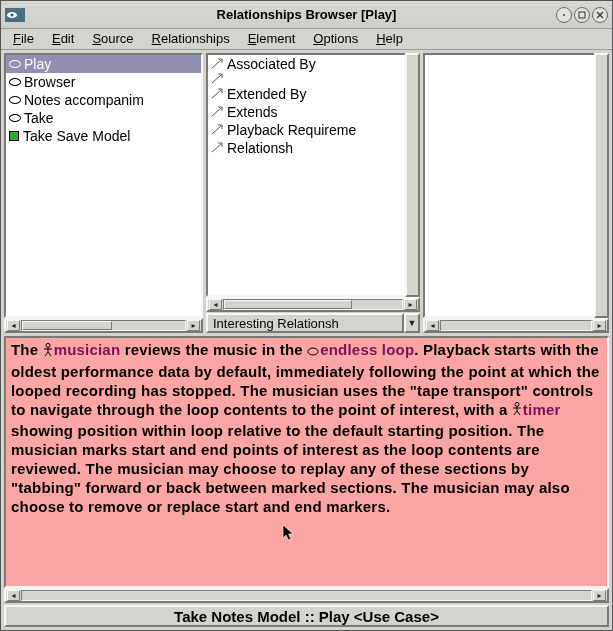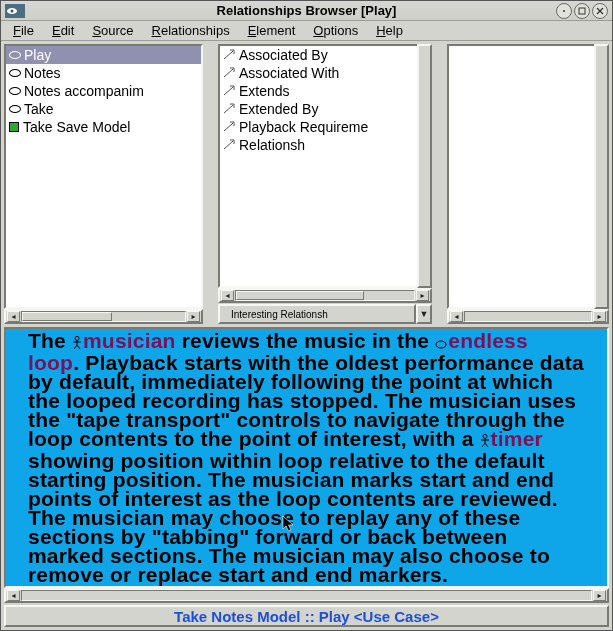--- a/index.html
+++ b/index.html
@@ -78,21 +78,21 @@
   }
 
   
   .top-panes {
     display: flex;
     height: 280px;
   }
 
   .pane {
     display: flex; flex-direction: column;
-    margin-right: 15px;
+    margin-right: 3px;
   }
   .pane:last-child { margin-right: 0; }
 
   .pane-body {
     flex: 1;
     border: 2px solid;
     border-color: #7a7a74 #f6f6f2 #f6f6f2 #7a7a74;
     background: #fff;
     overflow: hidden;
     font-size: 14px;
@@ -157,64 +157,64 @@
   
   .mid-lower {
     display:flex; align-items:stretch; height:20px; margin-top:1px;
   }
   .dropdown {
     flex:1;
     border: 2px solid;
     border-color: #f6f6f2 #7a7a74 #7a7a74 #f6f6f2;
     background:#d4d4cf;
     display:flex; align-items:center;
-    padding: 0 11px;
-    font-size: 10px;
+    padding: 0 5px;
+    font-size: 13px;
     white-space: nowrap; overflow:hidden;
     cursor:pointer;
   }
   .dropdown-btn {
     width:16px; height:20px;
     border: 2px solid;
     border-color: #f6f6f2 #7a7a74 #7a7a74 #f6f6f2;
     background:#d4d4cf;
     display:flex; align-items:center; justify-content:center;
     font-size:9px; color:#222;
   }
 
   
   .desc-wrap { flex:1; display:flex; flex-direction:column; margin-top:3px; }
   .desc-body {
     flex:1;
     border: 2px solid;
     border-color: #7a7a74 #f6f6f2 #f6f6f2 #7a7a74;
-    background:#0ea5e9;
-    padding: 2px 22px;
-    font-size: 21px;
+    background:#fca5a5;
+    padding: 2px 5px;
+    font-size: 15px;
     font-weight: bold;
     line-height: 19px;
     letter-spacing: 0.2px;
     color:#000;
   }
   .hyper { color:#7a115a; }
   .inline-glyph { display:inline-block; vertical-align:middle; margin:0 1px 2px 0;}
 
   
   .statusbar {
     height: 22px;
     border: 2px solid;
     border-color: #f6f6f2 #7a7a74 #7a7a74 #f6f6f2;
     background:#d4d4cf;
     display:flex; align-items:center; justify-content:center;
     margin-top:2px;
   }
   .statusbar span {
     font-size: 15px;
     font-weight: bold;
-    color: #1d4ed8;
+    color: #000000;
   }
 
   .pane-with-v { display:flex; flex:1; }
   .pane-with-v .pane-body { flex:1; }
 
   .cursor-arrow { position:absolute; pointer-events:none; }
 </style>
 </head>
 <body>
 
@@ -264,21 +264,21 @@
     <div class="top-panes">
 
       <div class="pane" style="width:199px">
         <div class="pane-body" id="left-list">
             <div class="list-item selected">
               <span class="oval"></span>
               <span>Play</span>
             </div>
             <div class="list-item">
               <span class="oval"></span>
-              <span>Notes</span>
+              <span>Browser</span>
             </div>
             <div class="list-item">
               <span class="oval"></span>
               <span>Notes accompanim</span>
             </div>
             <div class="list-item">
               <span class="oval"></span>
               <span>Take</span>
             </div>
             <div class="list-item">
@@ -307,39 +307,38 @@
                 </span>
                 <span>Associated By</span>
               </div>
               <div class="list-item">
                 <span class="arrow-icon" style="margin-right:3px">
                   <svg width="13" height="12" viewBox="0 0 13 12">
                     <line x1="1" y1="10" x2="10" y2="2" stroke="#555" stroke-width="1"></line>
                     <polyline points="7,1 11,1 11,5" fill="none" stroke="#555" stroke-width="1"></polyline>
                   </svg>
                 </span>
-                <span>Associated With</span>
+              </div>
+              <div class="list-item">
+                <span class="arrow-icon" style="margin-right:3px">
+                  <svg width="13" height="12" viewBox="0 0 13 12">
+                    <line x1="1" y1="10" x2="10" y2="2" stroke="#555" stroke-width="1"></line>
+                    <polyline points="7,1 11,1 11,5" fill="none" stroke="#555" stroke-width="1"></polyline>
+                  </svg>
+                </span>
+                <span>Extended By</span>
               </div>
               <div class="list-item">
                 <span class="arrow-icon" style="margin-right:3px">
                   <svg width="13" height="12" viewBox="0 0 13 12">
                     <line x1="1" y1="10" x2="10" y2="2" stroke="#555" stroke-width="1"></line>
                     <polyline points="7,1 11,1 11,5" fill="none" stroke="#555" stroke-width="1"></polyline>
                   </svg>
                 </span>
                 <span>Extends</span>
-              </div>
-              <div class="list-item">
-                <span class="arrow-icon" style="margin-right:3px">
-                  <svg width="13" height="12" viewBox="0 0 13 12">
-                    <line x1="1" y1="10" x2="10" y2="2" stroke="#555" stroke-width="1"></line>
-                    <polyline points="7,1 11,1 11,5" fill="none" stroke="#555" stroke-width="1"></polyline>
-                  </svg>
-                </span>
-                <span>Extended By</span>
               </div>
               <div class="list-item">
                 <span class="arrow-icon" style="margin-right:3px">
                   <svg width="13" height="12" viewBox="0 0 13 12">
                     <line x1="1" y1="10" x2="10" y2="2" stroke="#555" stroke-width="1"></line>
                     <polyline points="7,1 11,1 11,5" fill="none" stroke="#555" stroke-width="1"></polyline>
                   </svg>
                 </span>
                 <span>Playback Requireme</span>
               </div>

